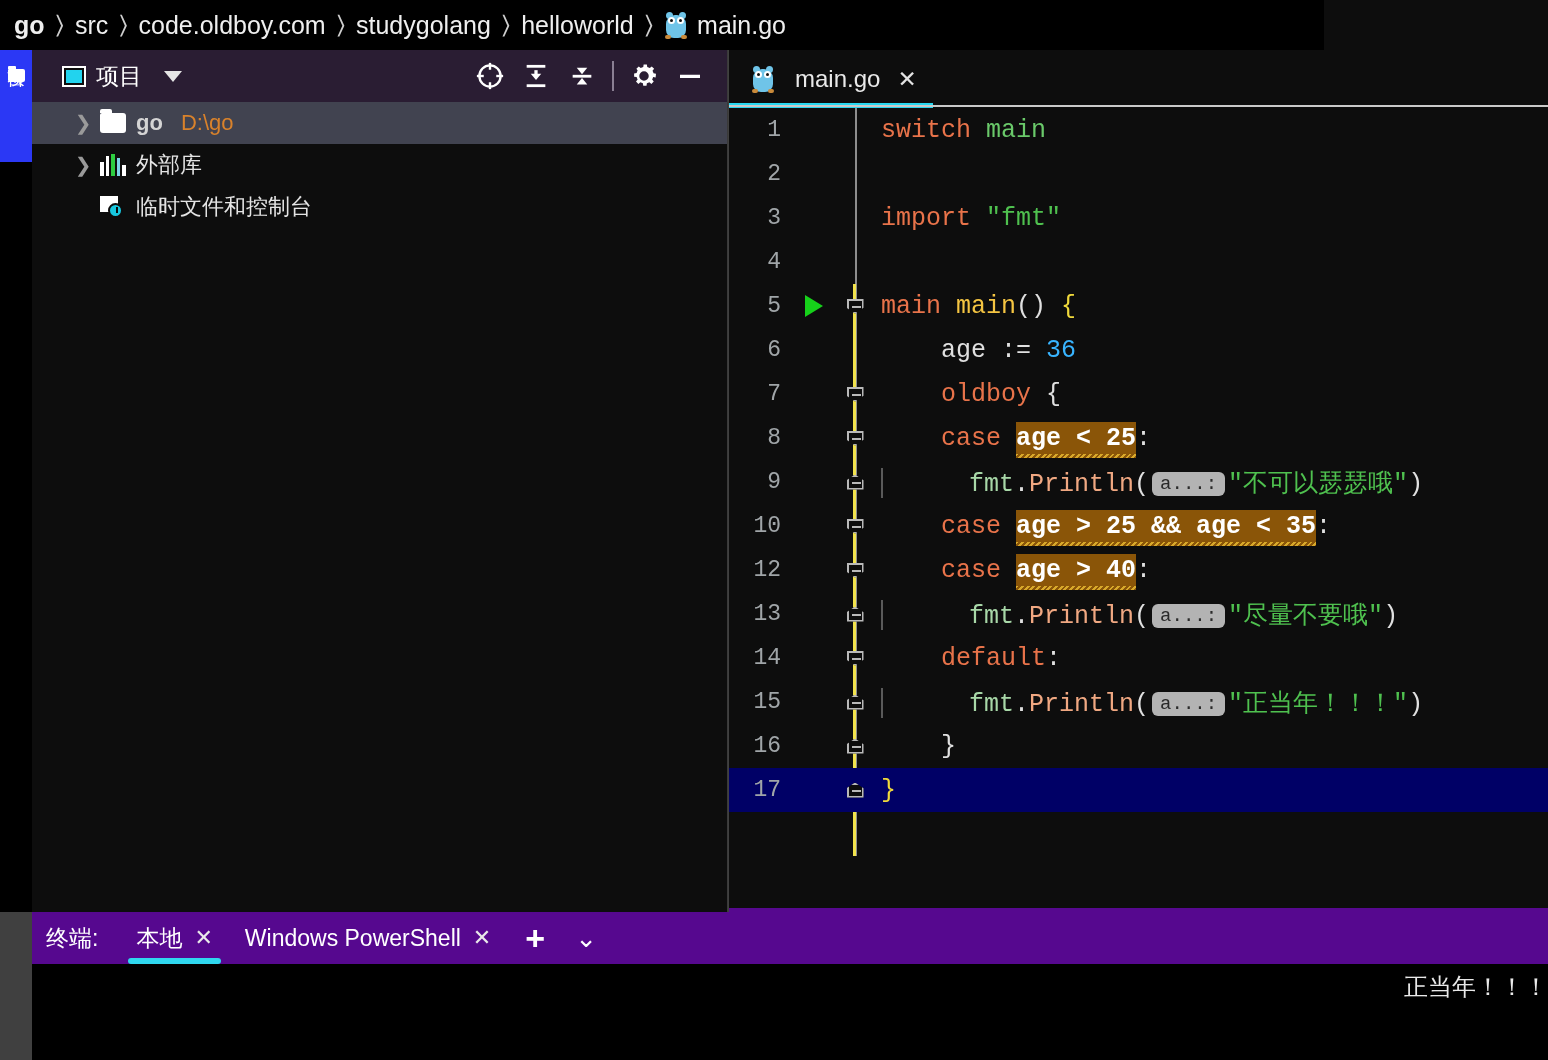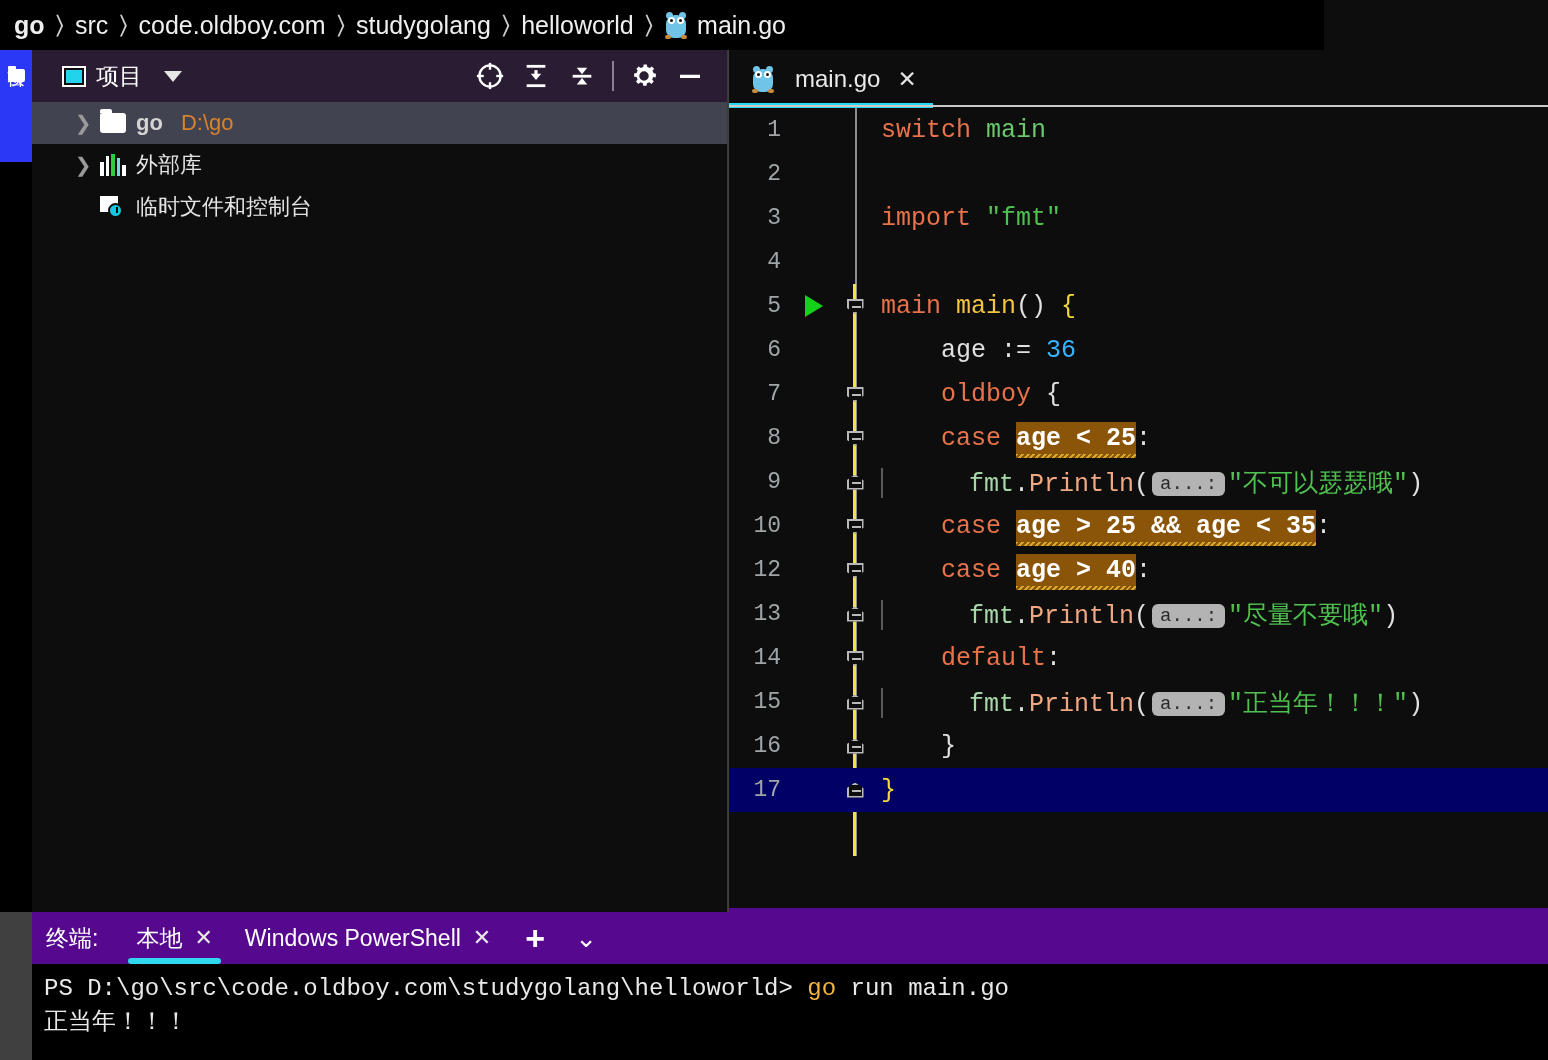--- a/index.html
+++ b/index.html
@@ -166,21 +166,21 @@
   }
   .term-label { color:#ffffff; margin-right:22px; }
   .term-tab { display:flex; align-items:center; gap:12px; padding:0 16px; height:52px; position:relative; }
   .term-tab.active:after{ content:""; position:absolute; left:8px; right:8px; bottom:0; height:6px; background:#2fd8ef; border-radius:3px;}
   .term-x { font-size:22px; color:#eaeaea; }
   .term-plus { font-size:34px; color:#fff; padding:0 18px; line-height:1; font-weight:bold;}
   .term-chev { font-size:26px; color:#fff; padding:0 12px; }
   .term-body { padding:8px 0 0 12px; font-family:"Liberation Mono", monospace; font-size:24px; }
   .term-line { color:#e9e9e9; white-space:pre; line-height:1.42; }
   .term-cmd-go { color:#f0b541; }
-  .term-out { color:#e9e9e9; }
+  .term-out { color:#e9e9e9;text-align:right; }
   .purple-bar{ position:absolute; left:729px; top:908px; width:819px; height:4px; background:#56088f; }
 </style>
 </head>
 <body>
 
 <div class="app">
 
   <div class="breadcrumb">
     <span class="bc-item first">go</span>
     <span class="bc-sep">〉</span>
@@ -445,18 +445,17 @@
         <span class="term-x">✕</span>
       </span>
       <span class="term-tab">
         <span>Windows PowerShell</span>
         <span class="term-x">✕</span>
       </span>
       <span class="term-plus">+</span>
       <span class="term-chev">⌄</span>
     </div>
     <div class="term-body">
-      <div class="term-line"><span>PS D:\go\src\code.oldboy.com\studygolang\helloworld&gt; </span><span class="term-cmd-go">go</span><span> run main.go</span></div>
       <div class="term-line term-out">正当年！！！</div>
     </div>
   </div>
 
 </div>
 
 </body></html>

